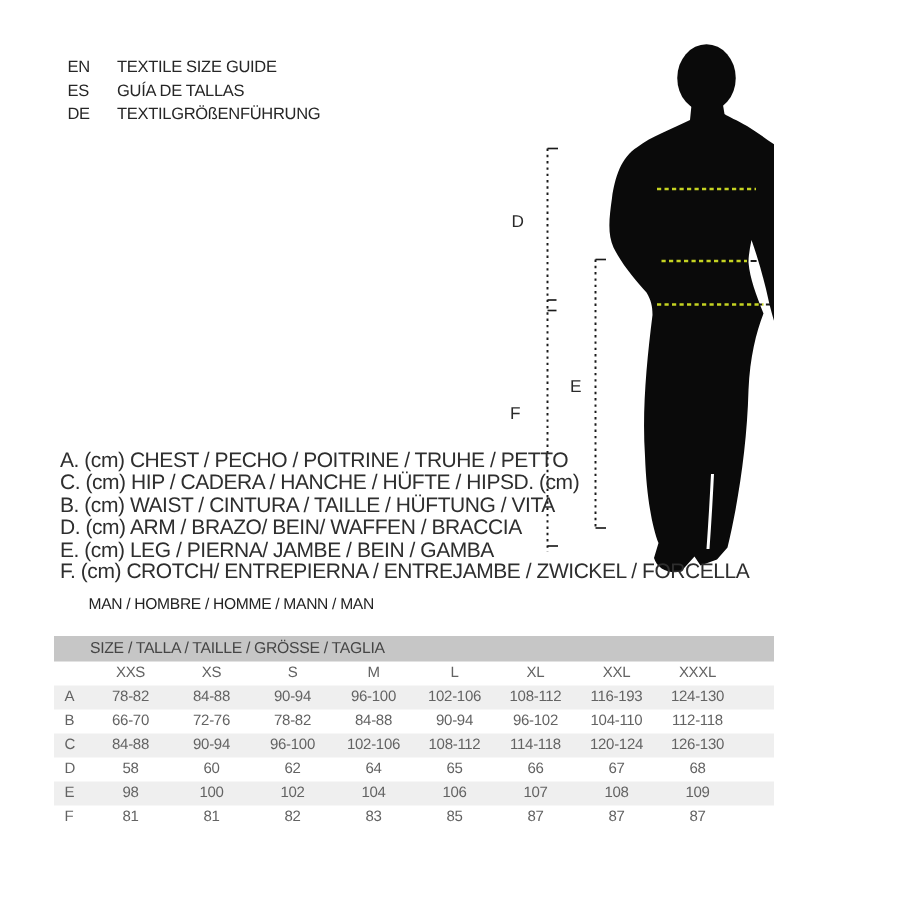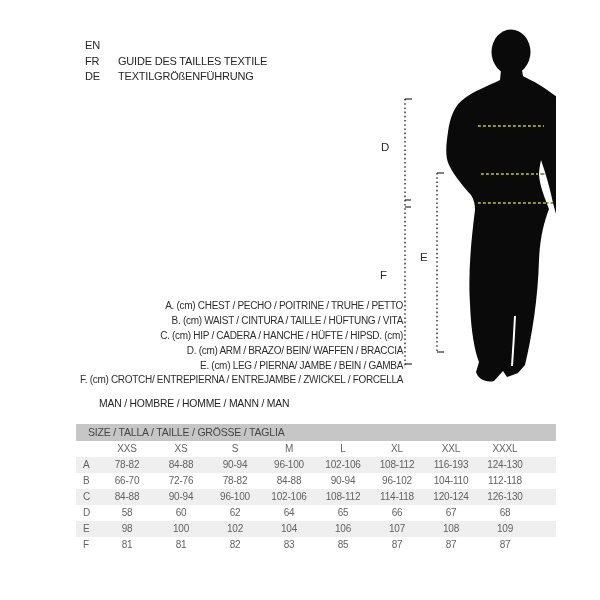--- a/index.html
+++ b/index.html
@@ -1,52 +1,52 @@
 <!DOCTYPE html>
 <html><head>
 <meta charset="utf-8">
 <style>
   html,body { margin:0; padding:0; background:#ffffff; }
   #canvas {
     position:relative; width:516px; height:600px; background:#ffffff;
     font-family:"Liberation Sans", sans-serif; color:#2a2a2a; overflow:hidden;
     letter-spacing:-0.2px;
-    margin-left:40px;
   }
   
   #languages { position:absolute; left:45px; top:38px; }
   .lang-row { display:flex; height:15.5px; line-height:15.5px; font-size:11px; color:#262626; }
   .lang-code { width:33px; }
   
   #figure { position:absolute; left:300px; top:0px; width:300px; height:420px; }
   
   #legend { position:absolute; left:40px; top:299px; }
-  .legend-line { height:14.9px; line-height:14.9px; font-size:10px; color:#2e2e2e; letter-spacing:-0.3px; white-space:nowrap;text-align:right; }
+  .legend-line { height:14.9px; line-height:14.9px; font-size:14px; color:#2e2e2e; letter-spacing:-0.3px; white-space:nowrap; }
   #category { position:absolute; left:43px; top:398px; font-size:10.4px; color:#232323;padding-left:16px; }
   
   #size-table { position:absolute; left:36px; top:424px; width:525px; }
-  .theader { height:17px; line-height:17px; background:#c6c6c6; color:#454545; font-size:10.5px; padding-left:12px; }
+  .theader { height:17px; line-height:17px; background:#c6c6c6; color:#454545; font-size:10.5px; padding-left:24px; }
   .trow { display:flex; height:16px; line-height:16px; font-size:10px; color:#636363;align-items:flex-end; }
   .tlabel { width:24px; padding-left:7px; box-sizing:border-box; }
   .tcell { width:54px; text-align:center; }
   .stripe { background:#efefef; }
   svg text { font-family:"Liberation Sans", sans-serif; font-size:11.5px; fill:#2a2a2a; }
 </style>
 </head>
 <body>
 
 <div id="canvas">
 
   <div id="languages">
     <div class="lang-row">
       <span class="lang-code">EN</span>
+      <span>TEXTILE SIZE GUIDE</span>
     </div>
     <div class="lang-row">
-      <span class="lang-code">FR</span>
-      <span>GUIDE DES TAILLES TEXTILE</span>
+      <span class="lang-code">ES</span>
+      <span>GUÍA DE TALLAS</span>
     </div>
     <div class="lang-row">
       <span class="lang-code">DE</span>
       <span>TEXTILGRÖßENFÜHRUNG</span>
     </div>
   </div>
 
   <svg id="figure" viewBox="0 0 300 420" xmlns="http://www.w3.org/2000/svg">
 
     <g stroke-width="1.2" stroke-dasharray="4 2.6">
@@ -107,22 +107,22 @@
     <text x="247" y="130">A</text>
     <text x="247" y="178">B</text>
     <text x="249" y="207">C</text>
     <text x="41" y="151">D</text>
     <text x="80" y="261">E</text>
     <text x="40" y="279">F</text>
   </svg>
 
   <div id="legend">
     <div class="legend-line">A. (cm) CHEST / PECHO / POITRINE / TRUHE / PETTO</div>
+    <div class="legend-line">C. (cm) HIP / CADERA / HANCHE / HÜFTE / HIPSD. (cm)</div>
     <div class="legend-line">B. (cm) WAIST / CINTURA / TAILLE / HÜFTUNG / VITA</div>
-    <div class="legend-line">C. (cm) HIP / CADERA / HANCHE / HÜFTE / HIPSD. (cm)</div>
     <div class="legend-line">D. (cm) ARM / BRAZO/ BEIN/ WAFFEN / BRACCIA</div>
     <div class="legend-line">E. (cm) LEG / PIERNA/ JAMBE / BEIN / GAMBA</div>
     <div class="legend-line">F. (cm) CROTCH/ ENTREPIERNA / ENTREJAMBE / ZWICKEL / FORCELLA</div>
   </div>
 
   <div id="category">MAN / HOMBRE / HOMME / MANN / MAN</div>
 
   <div id="size-table">
     <div class="theader">SIZE / TALLA / TAILLE / GRÖSSE / TAGLIA</div>
 

